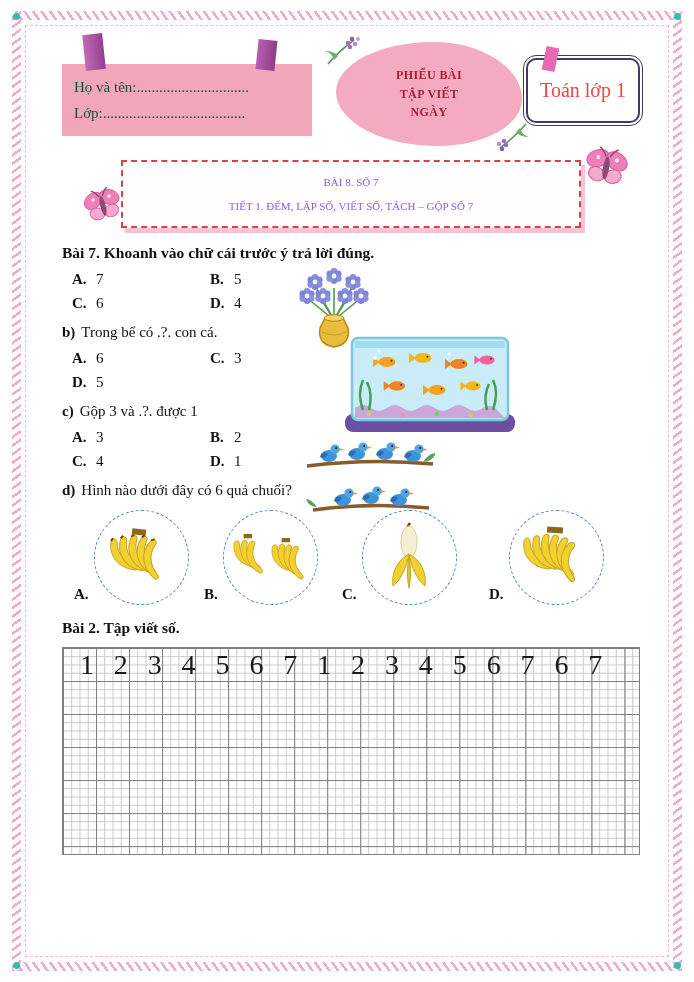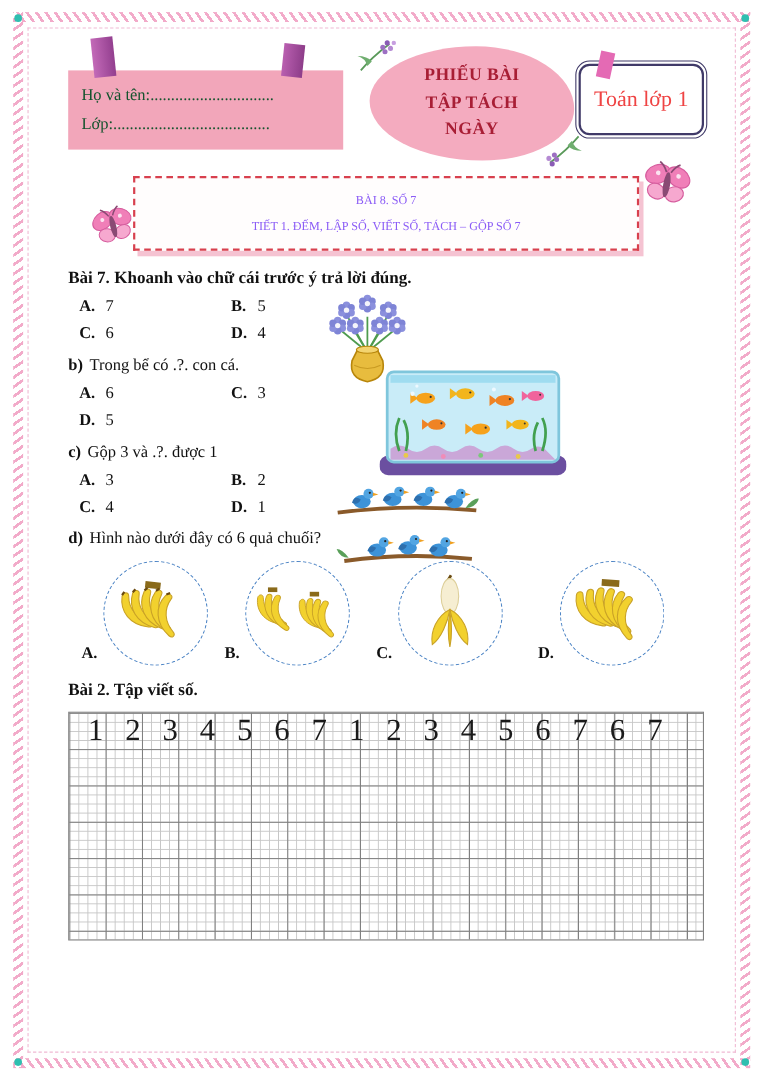--- a/index.html
+++ b/index.html
@@ -30,21 +30,21 @@
   .tape { position:absolute; }
   .tape-1 { width:20px; height:36px; top:-30px; left:22px; transform:rotate(-6deg);
     background:linear-gradient(90deg,#c36ab8,#933f8f); }
   .tape-2 { width:19px; height:30px; top:-24px; right:36px; transform:rotate(6deg);
     background:linear-gradient(90deg,#b95fb0,#8d3d89); }
 
   .center-blob { position:relative; width:186px; height:104px; margin-left:24px; margin-top:4px; }
   .blob-bg { position:absolute; inset:0; background:#f4abbf;
     border-radius:52% 48% 45% 55% / 48% 55% 45% 52%; }
   .blob-text { position:absolute; inset:0; display:flex; flex-direction:column; justify-content:center;
-    align-items:center; font-weight:bold; color:#a81e35; font-size:16px; line-height:1.55; letter-spacing:.4px; }
+    align-items:center; font-weight:bold; color:#a81e35; font-size:12px; line-height:1.55; letter-spacing:.4px; }
   .sprig-tl { position:absolute; top:-8px; left:-14px; }
   .sprig-br { position:absolute; bottom:-8px; right:-10px; transform:rotate(180deg); }
 
   .badge { margin-left:auto; margin-top:20px; width:114px; position:relative; background:#fff;
     border:2px solid #403a68; outline:1px solid #403a68; outline-offset:2px; border-radius:10px;
     padding:19px 6px; text-align:center; font-size:20px; color:#ef4444; }
   .badge-tape { position:absolute; top:-13px; left:16px; width:13px; height:24px; background:#e46ab4;
     transform:rotate(12deg); }
 
   
@@ -128,21 +128,21 @@
         <svg class="sprig-br" width="40" height="34" viewBox="0 0 40 34">
           <path d="M6 30 Q16 18 32 6" stroke="#5a9a5a" stroke-width="1.6" fill="none"></path>
           <path d="M12 26 Q10 19 3 17 Q12 17 16 22 Z" fill="#6fae6f"></path>
           <circle cx="26" cy="9" r="2.3" fill="#9d6fc3"></circle>
             <circle cx="30" cy="5" r="2.3" fill="#8a5bb5"></circle>
           <circle cx="33" cy="10" r="2.3" fill="#b58ad3"></circle>
             <circle cx="28" cy="13" r="2.3" fill="#9d6fc3"></circle>
         </svg>
         <div class="blob-text">
           <div>PHIẾU BÀI</div>
-          <div>TẬP TÁCH</div>
+          <div>TẬP VIẾT</div>
           <div>NGÀY</div>
         </div>
       </div>
 
       <div class="badge">
         <div class="badge-tape"></div>
         <span>Toán lớp 1</span>
       </div>
     </div>
 

